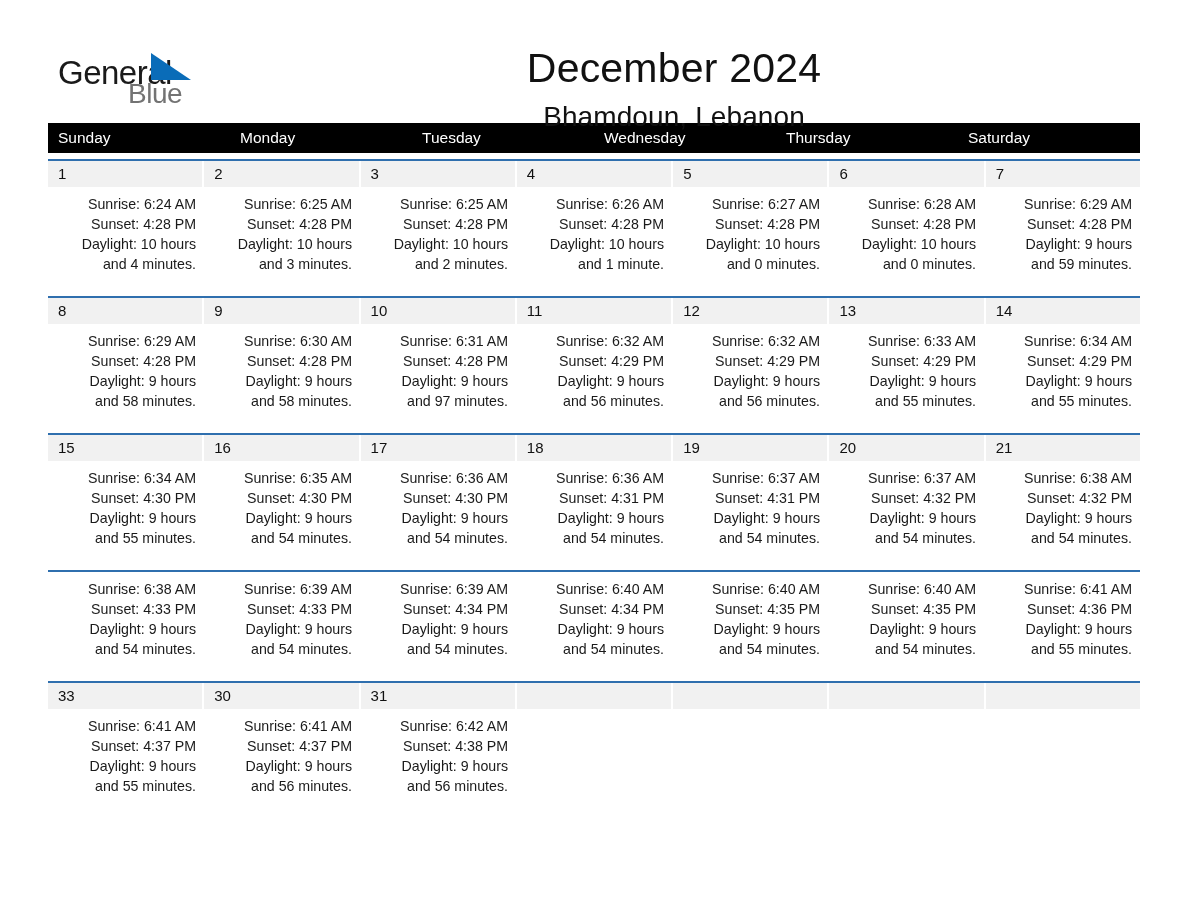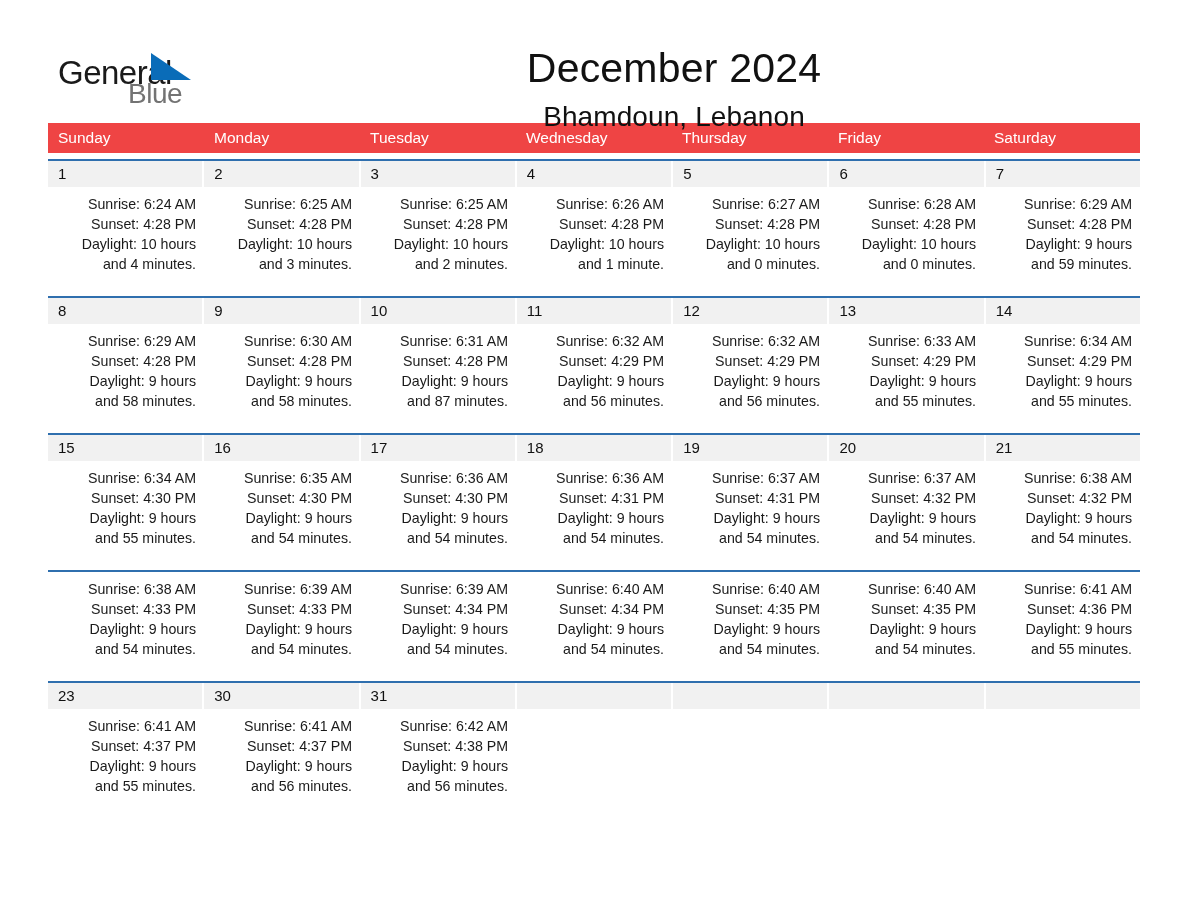--- a/index.html
+++ b/index.html
@@ -85,21 +85,21 @@
     letter-spacing: 0.1px;
   }
 
   
   .calendar {
     width: 1092px;
     margin-top: 13px;
   }
   .dow-row {
     display: flex;
-    background: #ef4444;
+    background: #000000;
     height: 30px;
   }
   .dow {
     flex: 1 1 0;
     color: #ffffff;
     font-size: 15.5px;
     line-height: 30px;
     padding-left: 10px;
     box-sizing: border-box;
     white-space: nowrap;
@@ -161,21 +161,20 @@
   </div>
 
   <div class="calendar">
 
     <div class="dow-row">
       <div class="dow">Sunday</div>
       <div class="dow">Monday</div>
       <div class="dow">Tuesday</div>
       <div class="dow">Wednesday</div>
       <div class="dow">Thursday</div>
-      <div class="dow">Friday</div>
       <div class="dow">Saturday</div>
     </div>
 
     <div class="week">
       <div class="week-numbers">
         <div class="daynum">1</div>
         <div class="daynum">2</div>
         <div class="daynum">3</div>
         <div class="daynum">4</div>
         <div class="daynum">5</div>
@@ -248,21 +247,21 @@
         <div class="cell">
           <div class="line">Sunrise: 6:30 AM</div>
           <div class="line">Sunset: 4:28 PM</div>
           <div class="line">Daylight: 9 hours</div>
           <div class="line">and 58 minutes.</div>
         </div>
         <div class="cell">
           <div class="line">Sunrise: 6:31 AM</div>
           <div class="line">Sunset: 4:28 PM</div>
           <div class="line">Daylight: 9 hours</div>
-          <div class="line">and 87 minutes.</div>
+          <div class="line">and 97 minutes.</div>
         </div>
         <div class="cell">
           <div class="line">Sunrise: 6:32 AM</div>
           <div class="line">Sunset: 4:29 PM</div>
           <div class="line">Daylight: 9 hours</div>
           <div class="line">and 56 minutes.</div>
         </div>
         <div class="cell">
           <div class="line">Sunrise: 6:32 AM</div>
           <div class="line">Sunset: 4:29 PM</div>
@@ -382,21 +381,21 @@
           <div class="line">Sunrise: 6:41 AM</div>
           <div class="line">Sunset: 4:36 PM</div>
           <div class="line">Daylight: 9 hours</div>
           <div class="line">and 55 minutes.</div>
         </div>
       </div>
     </div>
 
     <div class="week">
       <div class="week-numbers">
-        <div class="daynum">23</div>
+        <div class="daynum">33</div>
         <div class="daynum">30</div>
         <div class="daynum">31</div>
         <div class="daynum empty"></div>
         <div class="daynum empty"></div>
         <div class="daynum empty"></div>
         <div class="daynum empty"></div>
       </div>
       <div class="week-body">
         <div class="cell">
           <div class="line">Sunrise: 6:41 AM</div>

